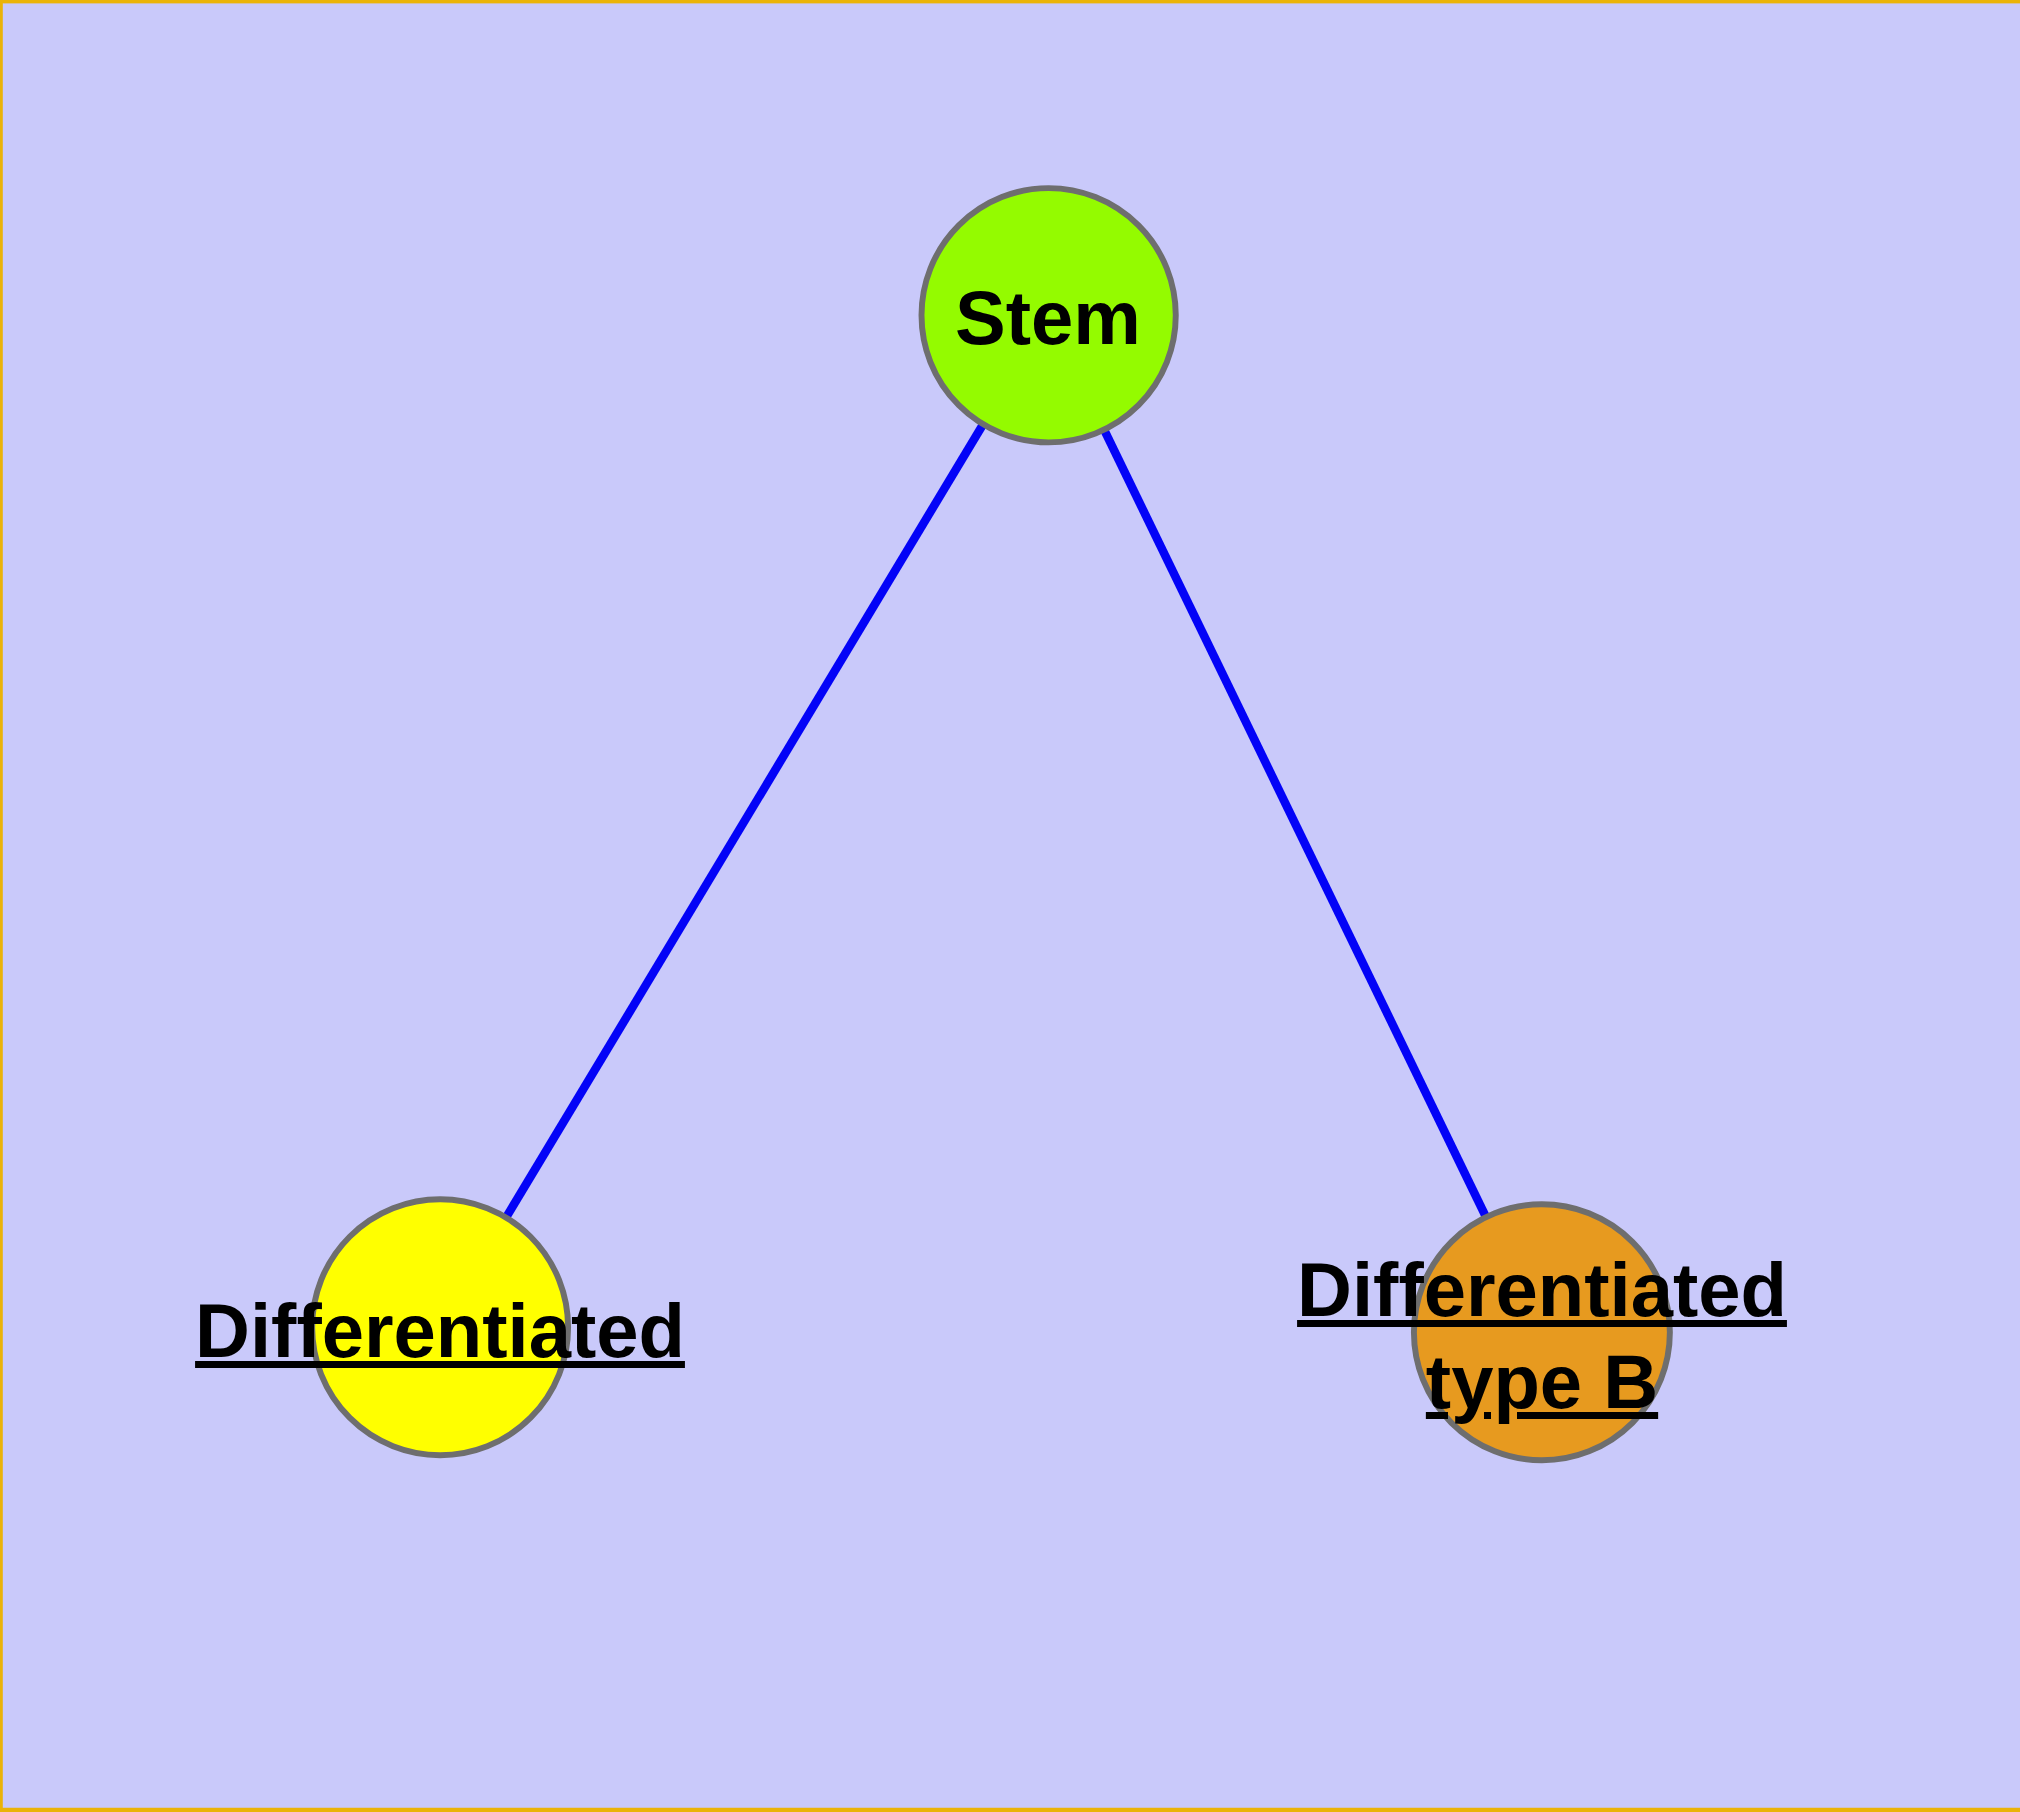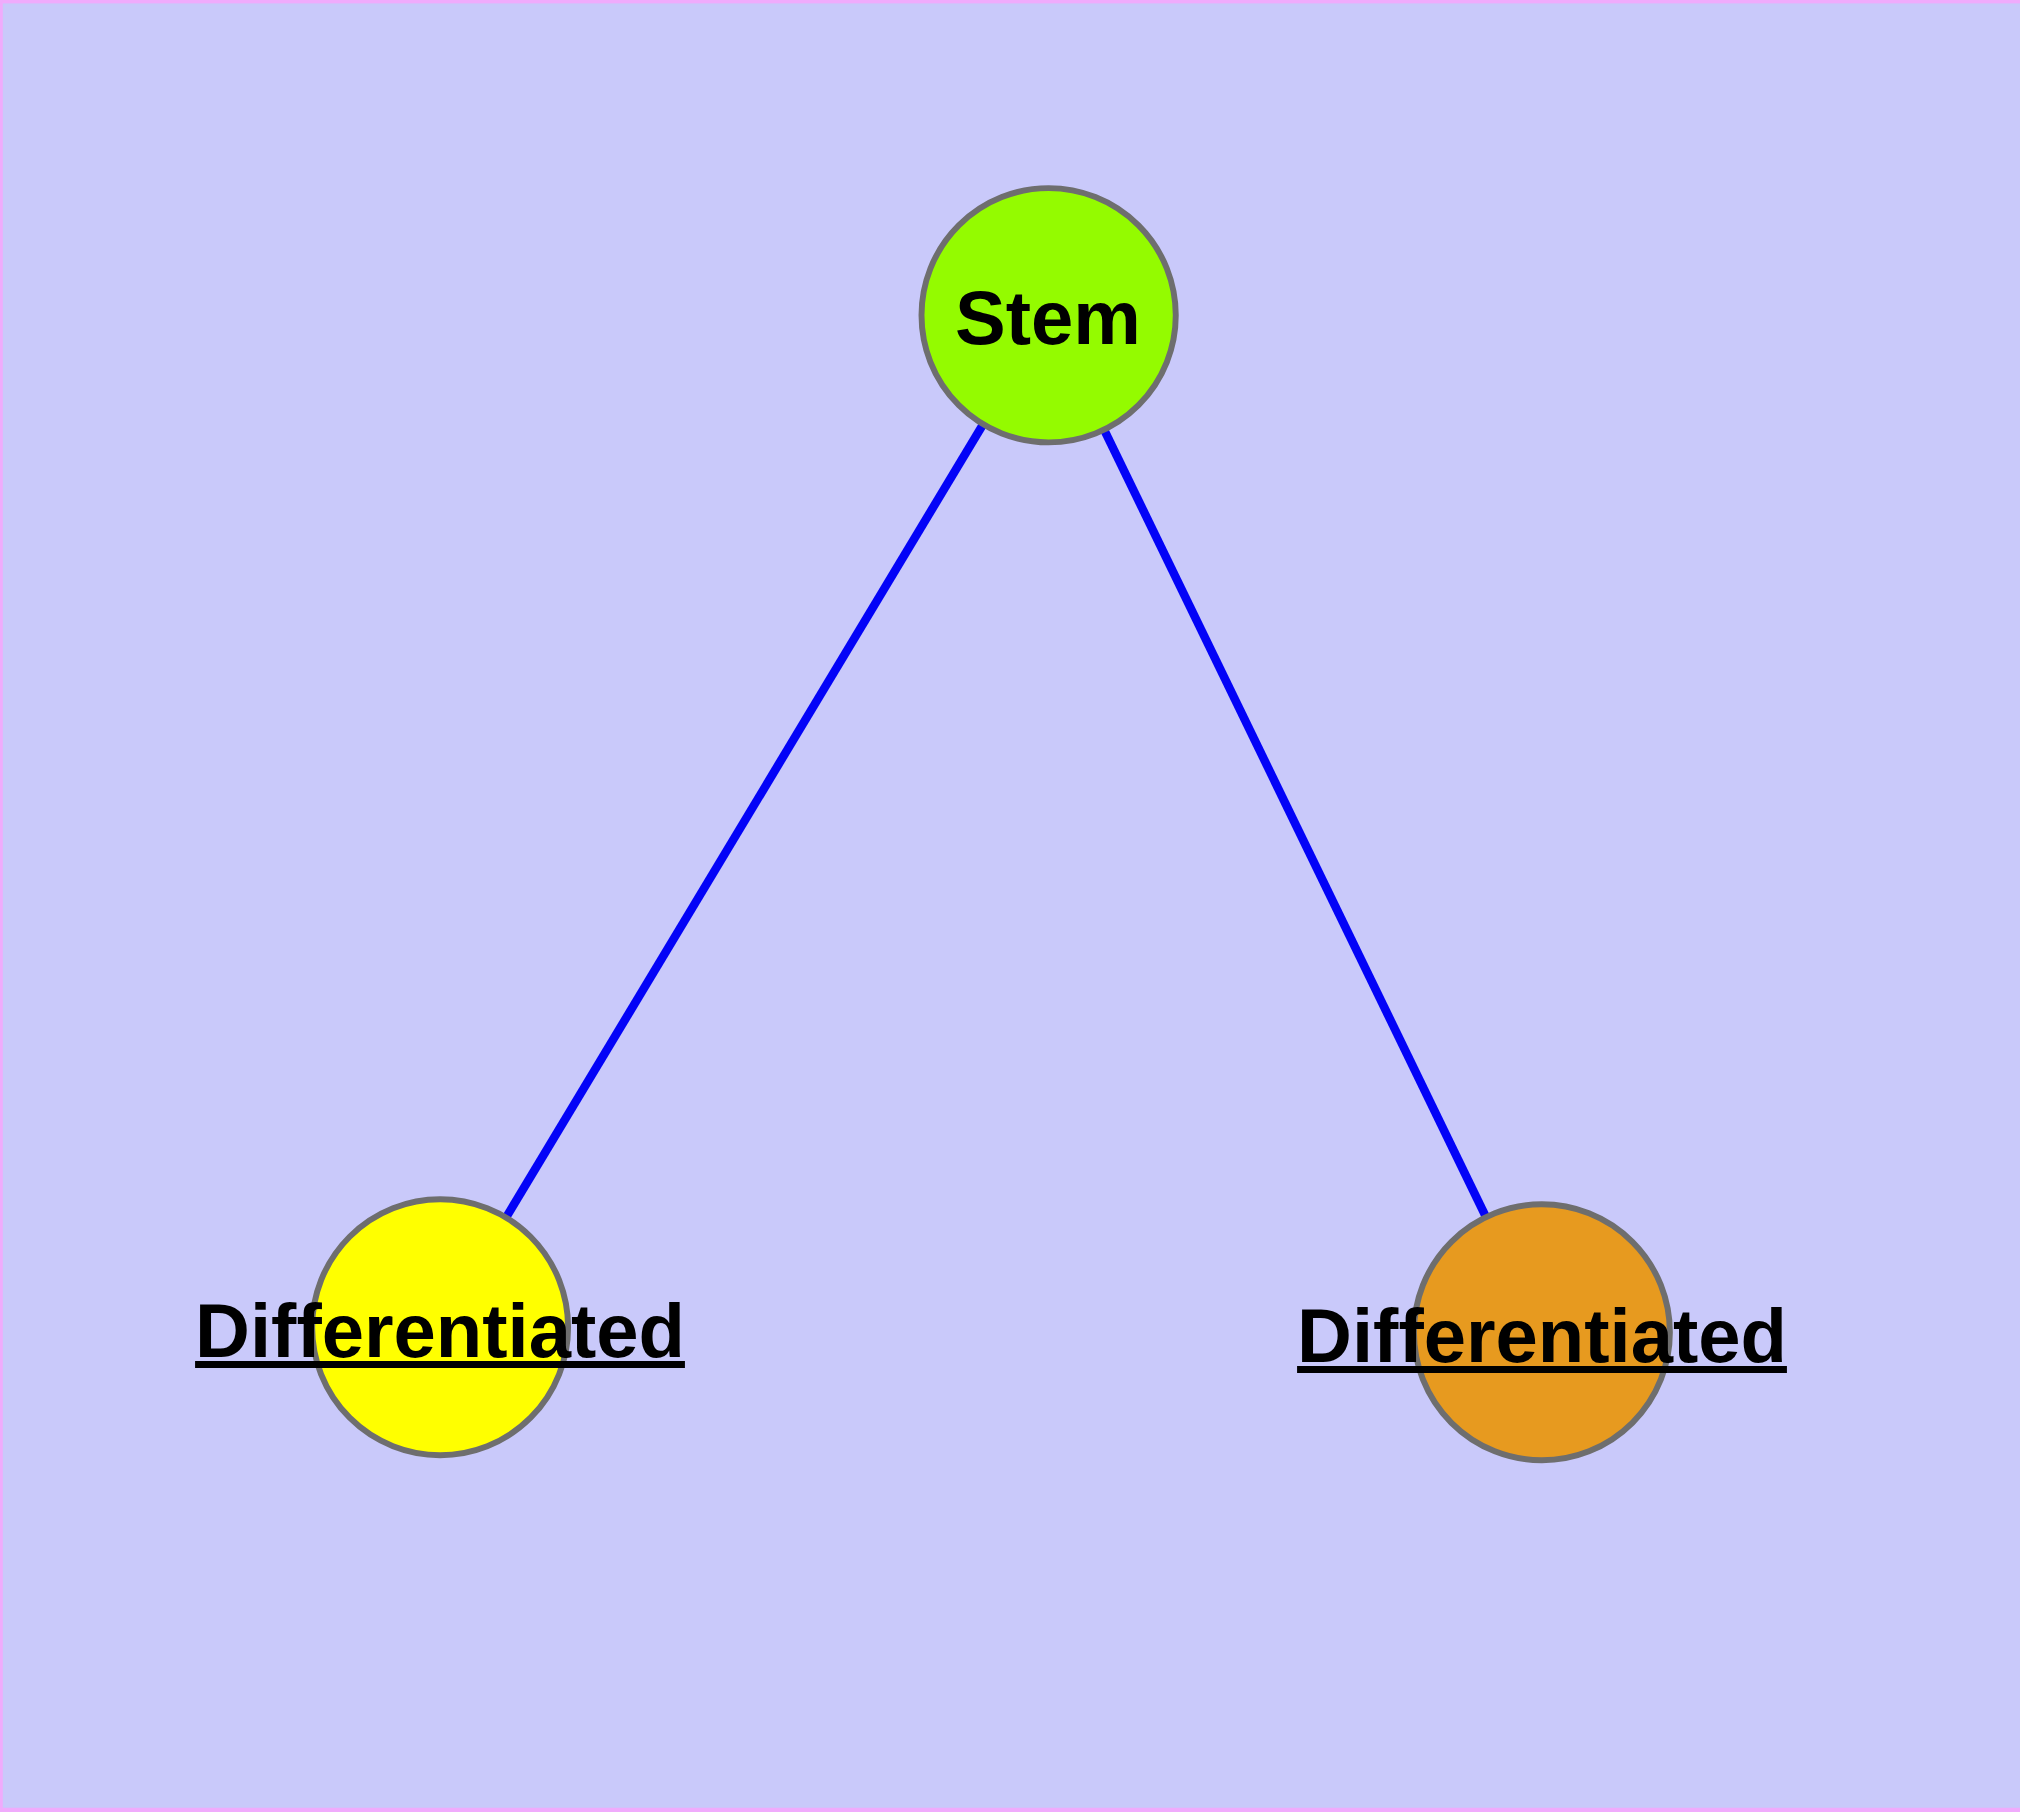--- a/index.html
+++ b/index.html
@@ -4,21 +4,21 @@
 <style>
   html, body {
     margin: 0;
     padding: 0;
     background: #ffffff;
   }
   .canvas {
     position: relative;
     width: 2021px;
     height: 1812px;
-    background: #f0abfc;
+    background: #eab308;
     overflow: hidden;
     font-family: "Liberation Sans", sans-serif;
   }
   .diagram-svg {
     position: absolute;
     left: 0;
     top: 0;
     width: 2021px;
     height: 1812px;
     display: block;
@@ -63,16 +63,17 @@
   </svg>
 
   <div class="node-label label-stem">Stem</div>
 
   <div class="node-label label-type-a">
     <span class="label-line">Differentiated</span>
   </div>
 
   <div class="node-label label-type-b">
     <span class="label-line">Differentiated</span>
+    <span class="label-line">type B</span>
   </div>
 
 </div>
 
 
 </body></html>

